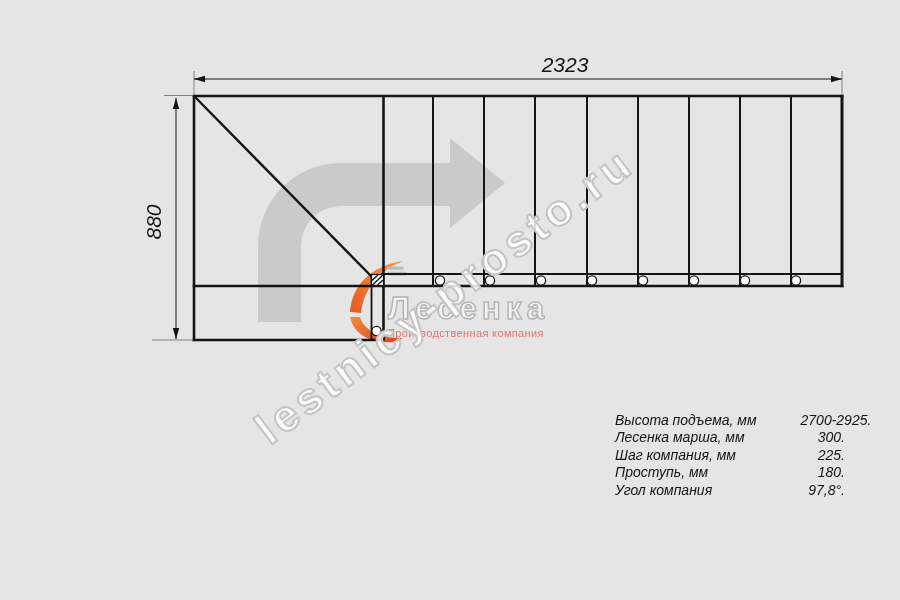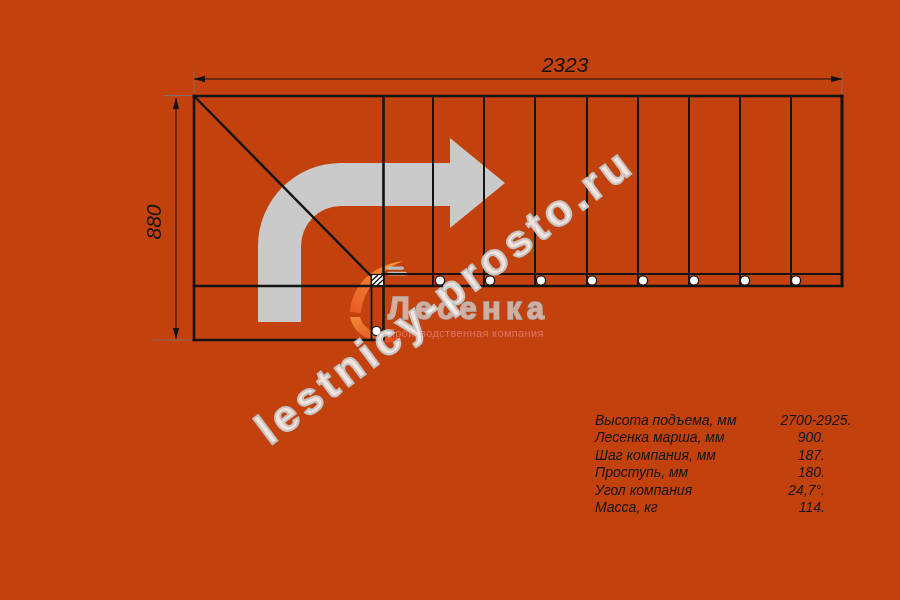--- a/index.html
+++ b/index.html
@@ -1,25 +1,25 @@
 <!DOCTYPE html>
 <html><head>
 <meta charset="utf-8">
 <style>
   html,body{margin:0;padding:0;background:#fff;}
-  .canvas{position:relative;width:900px;height:600px;background:#c2410c;overflow:hidden;
+  .canvas{position:relative;width:900px;height:600px;background:#e5e5e5;overflow:hidden;
           font-family:"Liberation Sans",sans-serif;}
   .canvas svg{position:absolute;left:0;top:0;}
   .dim-text{font-family:"Liberation Sans",sans-serif;font-style:italic;fill:#141414;}
   .wm-url{font-family:"Liberation Sans",sans-serif;font-weight:bold;
           fill:rgba(255,255,255,0.85);stroke:#c4c4c4;stroke-width:2px;letter-spacing:1px;}
   .wm-logo{font-family:"Liberation Sans",sans-serif;font-weight:bold;
           fill:rgba(255,255,255,0.55);stroke:#b5b5b5;stroke-width:1.5px;letter-spacing:2px;}
   .wm-tag{font-family:"Liberation Sans",sans-serif;fill:#e4736a;letter-spacing:0.5px;}
-  .spec-table{position:absolute;left:595px;top:412px;width:230px;
+  .spec-table{position:absolute;left:615px;top:412px;width:230px;
           font-family:"Liberation Sans",sans-serif;font-style:italic;
           font-size:14px;color:#141414;}
   .spec-row{display:flex;justify-content:space-between;line-height:17.4px;white-space:nowrap;}
   .spec-label{text-align:left;}
   .spec-value{text-align:right;margin-left:44px;}
 </style>
 </head>
 <body>
 
 <div class="canvas">
@@ -116,37 +116,33 @@
   </svg>
 
   <div class="spec-table">
     <div class="spec-row">
       <span class="spec-label">Высота подъема, мм</span>
       <span class="spec-value">2700-2925.</span>
     </div>
 
     <div class="spec-row">
       <span class="spec-label">Лесенка марша, мм</span>
-      <span class="spec-value">900.</span>
+      <span class="spec-value">300.</span>
     </div>
 
     <div class="spec-row">
       <span class="spec-label">Шаг компания, мм</span>
-      <span class="spec-value">187.</span>
+      <span class="spec-value">225.</span>
     </div>
 
     <div class="spec-row">
       <span class="spec-label">Проступь, мм</span>
       <span class="spec-value">180.</span>
     </div>
 
     <div class="spec-row">
       <span class="spec-label">Угол компания</span>
-      <span class="spec-value">24,7°.</span>
+      <span class="spec-value">97,8°.</span>
     </div>
 
-    <div class="spec-row">
-      <span class="spec-label">Масса, кг</span>
-      <span class="spec-value">114.</span>
-    </div>
   </div>
 
 </div>
 
 </body></html>

